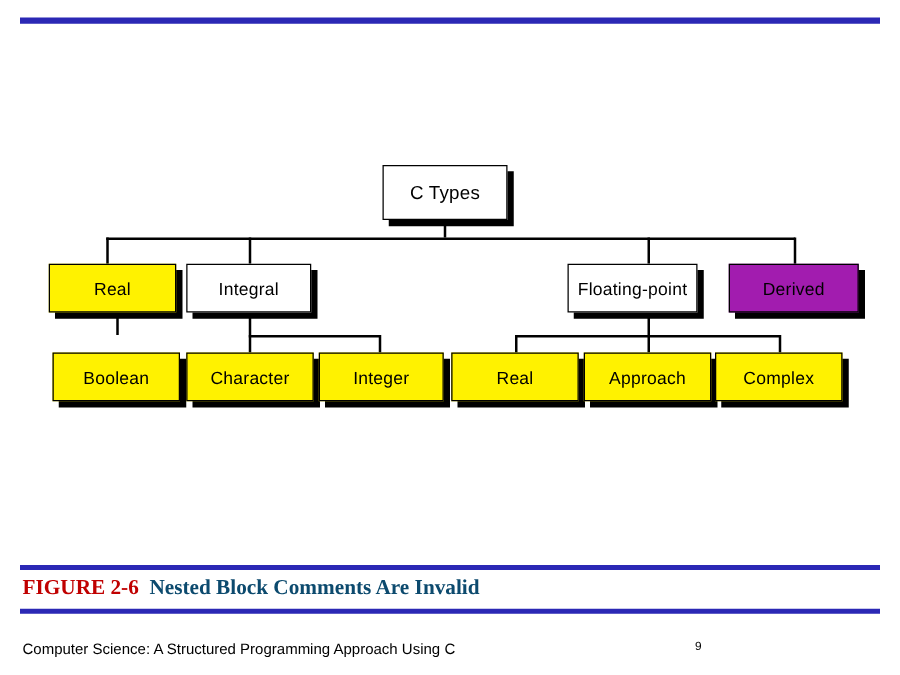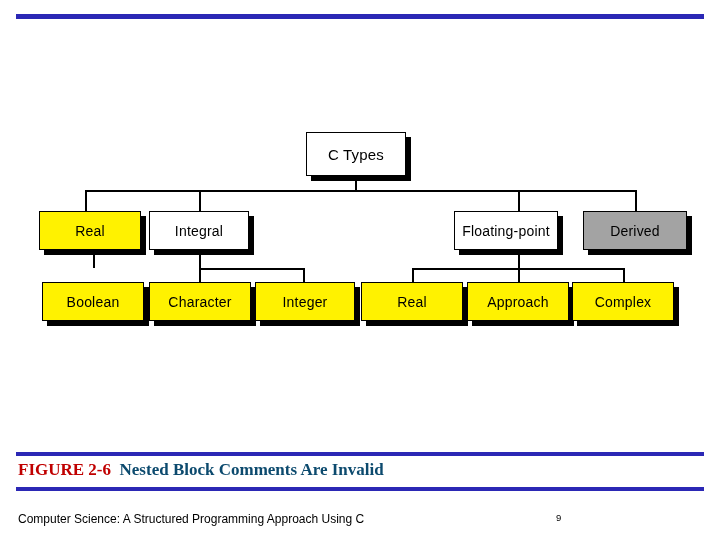--- a/index.html
+++ b/index.html
@@ -53,21 +53,21 @@
     justify-content: center;
     font-family: "Liberation Sans", sans-serif;
     font-size: 14px;
     color: #000000;
     letter-spacing: 0.2px;
     box-shadow: 5px 5px 0 0 #000000;
     text-align: center;
   }
   .node.white { background: #ffffff; }
   .node.yellow { background: #fff200; }
-  .node.grey { background: #a3a3a3; }
+  .node.grey { background: #a21caf; }
   .node.root { font-size: 15px; }
 
   
   .caption-rule-top {
     position: absolute;
     left: 16px;
     top: 452px;
     width: 688px;
     height: 4px;
     background: #2b28b5;

